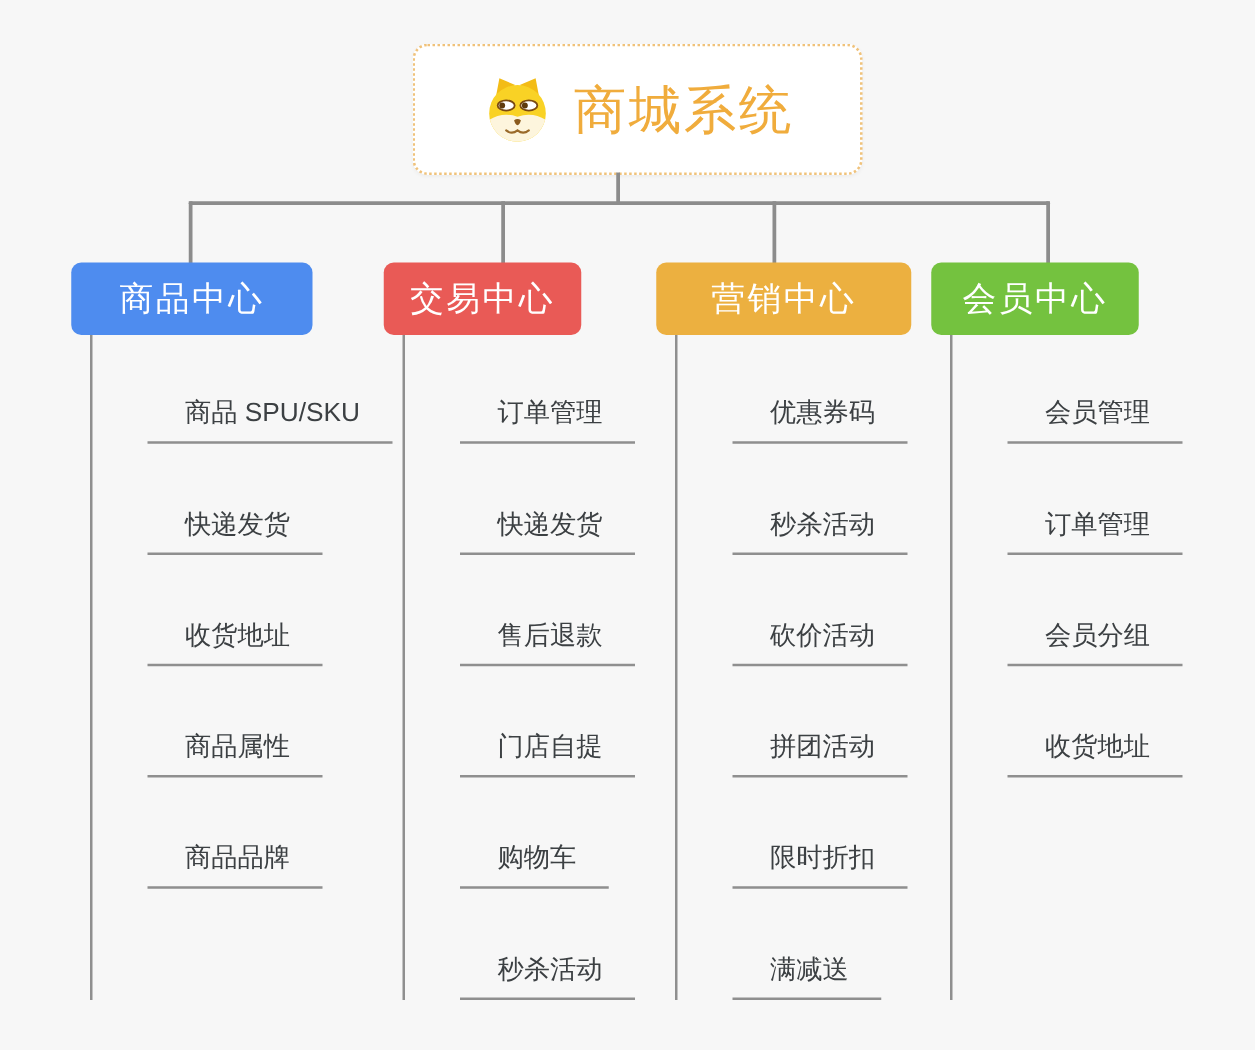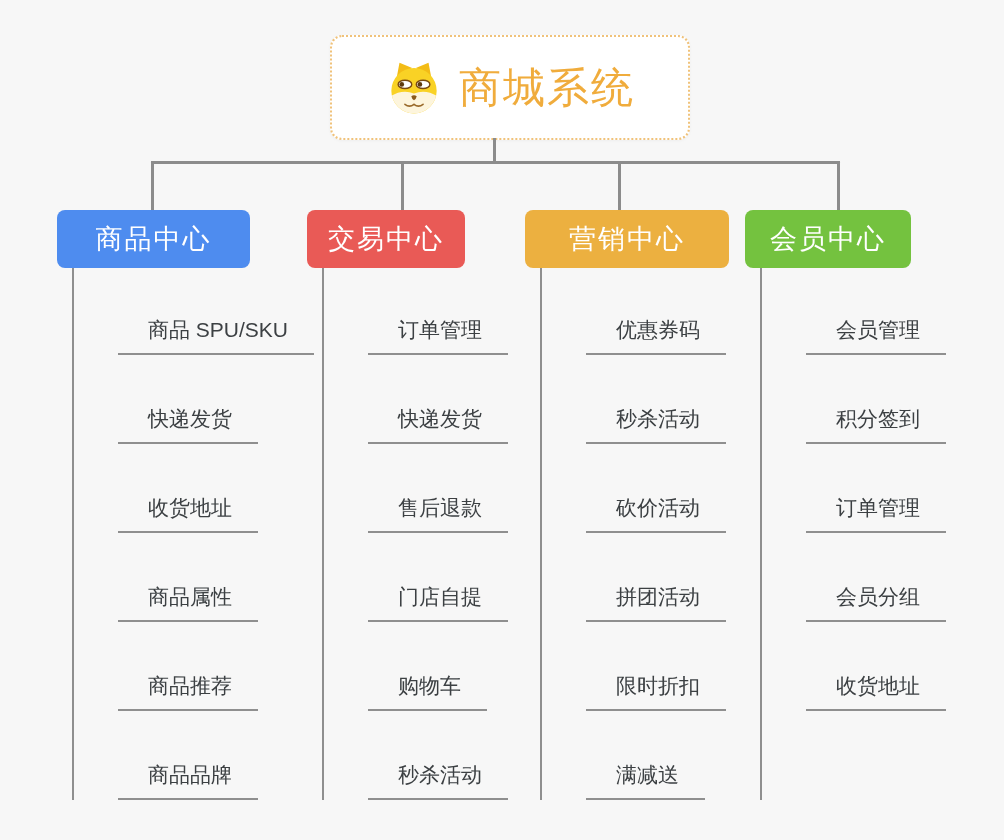--- a/index.html
+++ b/index.html
@@ -141,23 +141,20 @@
   </div>
 
   <div class="item">
     <span class="item-label">收货地址</span>
   </div>
 
   <div class="item">
     <span class="item-label">商品属性</span>
   </div>
 
-  <div class="item">
-    <span class="item-label">商品推荐</span>
-  </div>
 
   <div class="item">
     <span class="item-label">商品品牌</span>
   </div>
 </div>
 </div>
 
 <div class="branch branch-2">
   <div class="branch-header" style="background: rgb(233, 90, 86);">交易中心</div>
   <div class="trunk"></div>
@@ -220,23 +217,20 @@
 
 <div class="branch branch-4">
   <div class="branch-header" style="background: rgb(116, 194, 63);">会员中心</div>
   <div class="trunk"></div>
   <div class="items">
   <div class="item">
     <span class="item-label">会员管理</span>
   </div>
 
 
-  <div class="item">
-    <span class="item-label">积分签到</span>
-  </div>
 
   <div class="item">
     <span class="item-label">订单管理</span>
   </div>
 
   <div class="item">
     <span class="item-label">会员分组</span>
   </div>
 
   <div class="item">

